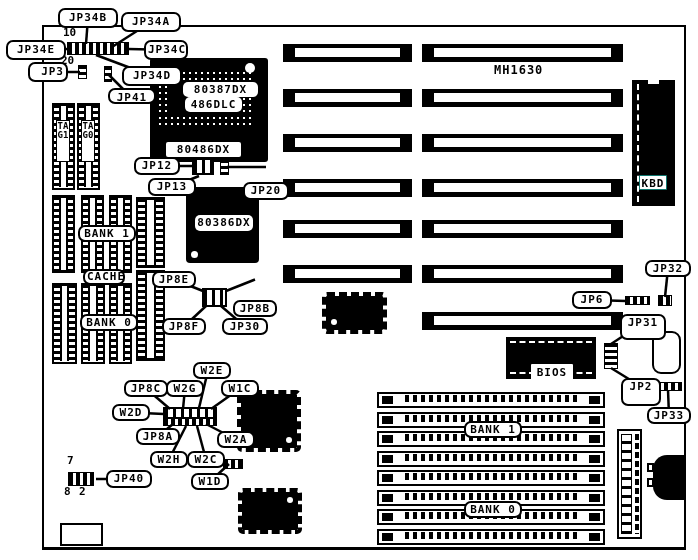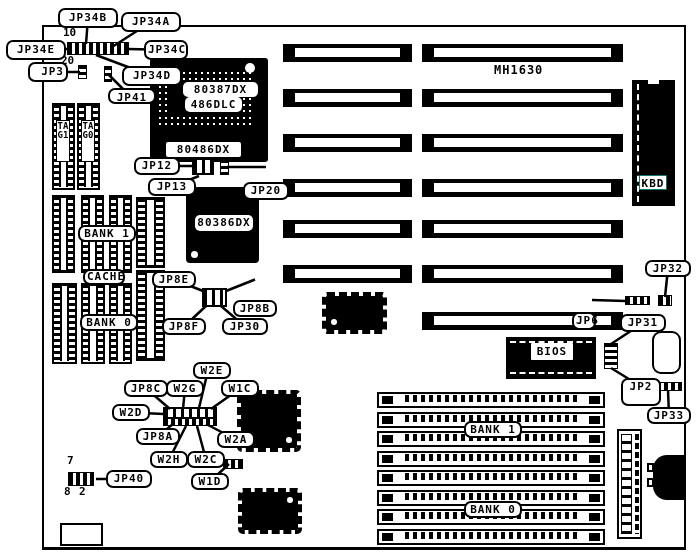--- a/index.html
+++ b/index.html
@@ -121,21 +121,21 @@
   <div class="qfp dot-br" style="left:237px;top:390px;width:64px;height:62px;">
       <i></i>
     </div>
   <div class="qfp dot-tr" style="left:238px;top:488px;width:64px;height:46px;">
       <i></i>
     </div>
 
   <div class="blk" style="left:506px;top:337px;width:90px;height:42px;border-top:3px dashed #000;border-bottom:3px dashed #000;"></div>
   <div class="abs" style="left:510px;top:341px;width:82px;height:0;border-top:2px dashed #fff;z-index:5;"></div>
   <div class="abs" style="left:510px;top:372px;width:82px;height:0;border-top:2px dashed #fff;z-index:5;"></div>
-  <div class="chiplbl" style="left:531px;top:343px;width:42px;height:17px;line-height:17px;border-radius:1px;">BIOS</div>
+  <div class="chiplbl" style="left:531px;top:364px;width:42px;height:17px;line-height:17px;border-radius:1px;">BIOS</div>
 
   <div class="blk" style="left:632px;top:80px;width:43px;height:126px;"></div>
   <div class="abs" style="left:637px;top:84px;width:0;height:118px;border-left:2px dashed #fff;z-index:5;"></div>
   <div class="abs" style="left:648px;top:80px;width:11px;height:4px;background:#fff;z-index:5;"></div>
   <div class="chiplbl" style="left:639px;top:135px;width:28px;height:15px;line-height:15px;border:1px solid #0f766e;border-radius:1px;margin-top:40px;">KBD</div>
 
   <div class="hstripe" style="left:625px;top:296px;width:25px;height:9px;"></div>
   <div class="hstripe" style="left:658px;top:295px;width:14px;height:11px;"></div>
   <div class="vstripe" style="left:604px;top:343px;width:14px;height:26px;"></div>
   <div class="hstripe" style="left:656px;top:382px;width:26px;height:9px;"></div>
@@ -205,22 +205,22 @@
       <div class="tag" style="left: 193px; top: 362px; width: 38px; height: 17px; line-height: 13px;">W2E</div>
       <div class="tag" style="left: 221px; top: 380px; width: 38px; height: 17px; line-height: 13px;">W1C</div>
       <div class="tag" style="left: 112px; top: 404px; width: 38px; height: 17px; line-height: 13px;">W2D</div>
       <div class="tag" style="left: 136px; top: 428px; width: 44px; height: 17px; line-height: 13px;">JP8A</div>
       <div class="tag" style="left: 217px; top: 431px; width: 38px; height: 17px; line-height: 13px;">W2A</div>
       <div class="tag" style="left: 150px; top: 451px; width: 38px; height: 17px; line-height: 13px;">W2H</div>
       <div class="tag" style="left: 187px; top: 451px; width: 38px; height: 17px; line-height: 13px;">W2C</div>
       <div class="tag" style="left: 191px; top: 473px; width: 38px; height: 17px; line-height: 13px;">W1D</div>
       <div class="tag" style="left: 106px; top: 470px; width: 46px; height: 18px; line-height: 14px;">JP40</div>
       <div class="tag" style="left: 645px; top: 260px; width: 46px; height: 17px; line-height: 13px;">JP32</div>
-      <div class="tag" style="left: 572px; top: 291px; width: 24px; height: 18px; line-height: 14px; margin-top: 21px;">JP6</div>
-      <div class="tag" style="left: 620px; top: 314px; width: 46px; height: 18px; line-height: 14px;">JP31</div>
+      <div class="tag" style="left: 572px; top: 291px; width: 40px; height: 18px; line-height: 14px;">JP6</div>
+      <div class="tag" style="left: 620px; top: 314px; width: 46px; height: 26px; line-height: 14px;">JP31</div>
       <div class="tag" style="left: 621px; top: 378px; width: 40px; height: 28px; line-height: 13px;">JP2</div>
       <div class="tag" style="left: 647px; top: 407px; width: 44px; height: 17px; line-height: 13px;">JP33</div>
     </div>
   <div id="generated">
       <div class="slot" style="left: 283px; top: 44px; width: 129px; height: 18px;"></div>
       <div class="slot" style="left: 283px; top: 89px; width: 129px; height: 18px;"></div>
       <div class="slot" style="left: 283px; top: 134px; width: 129px; height: 18px;"></div>
       <div class="slot" style="left: 283px; top: 179px; width: 129px; height: 18px;"></div>
       <div class="slot" style="left: 283px; top: 220px; width: 129px; height: 18px;"></div>
       <div class="slot" style="left: 283px; top: 265px; width: 129px; height: 18px;"></div>

